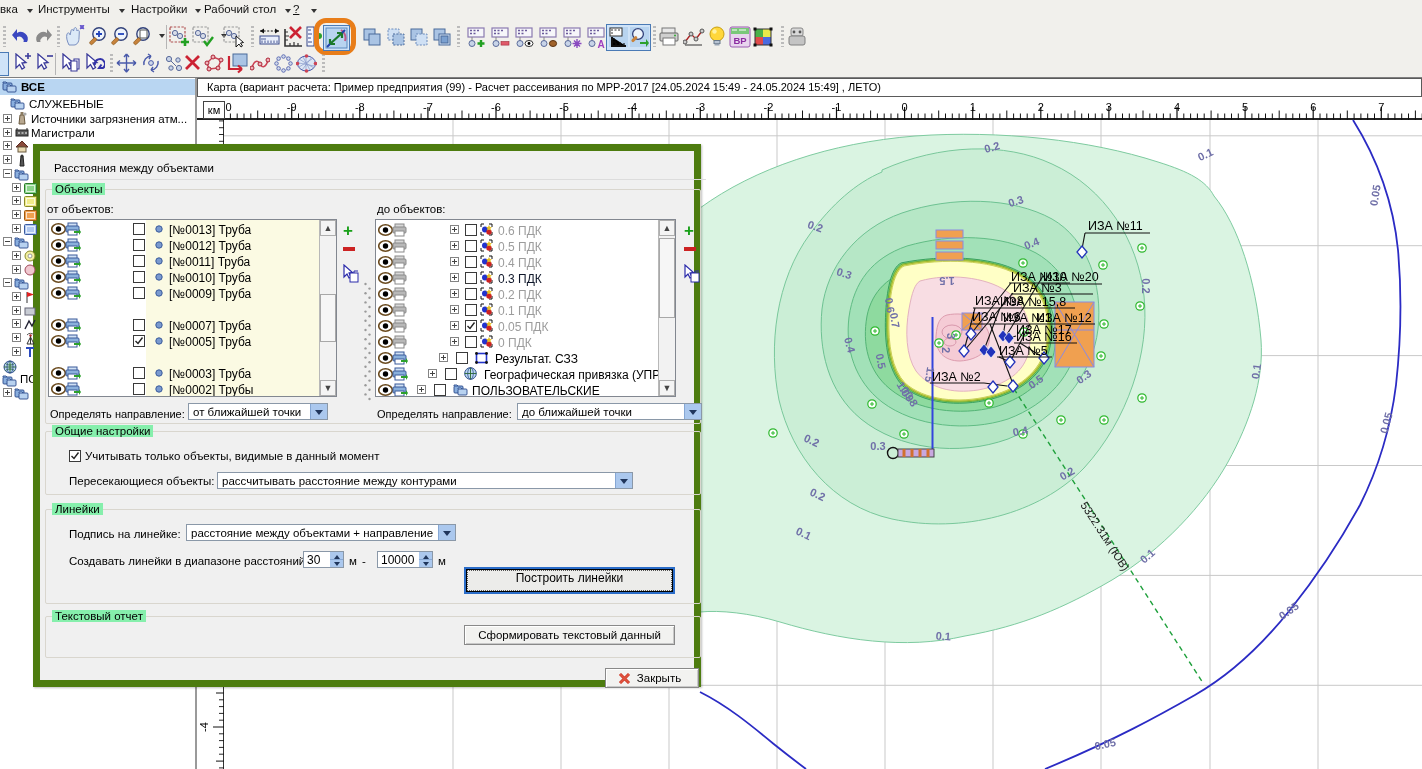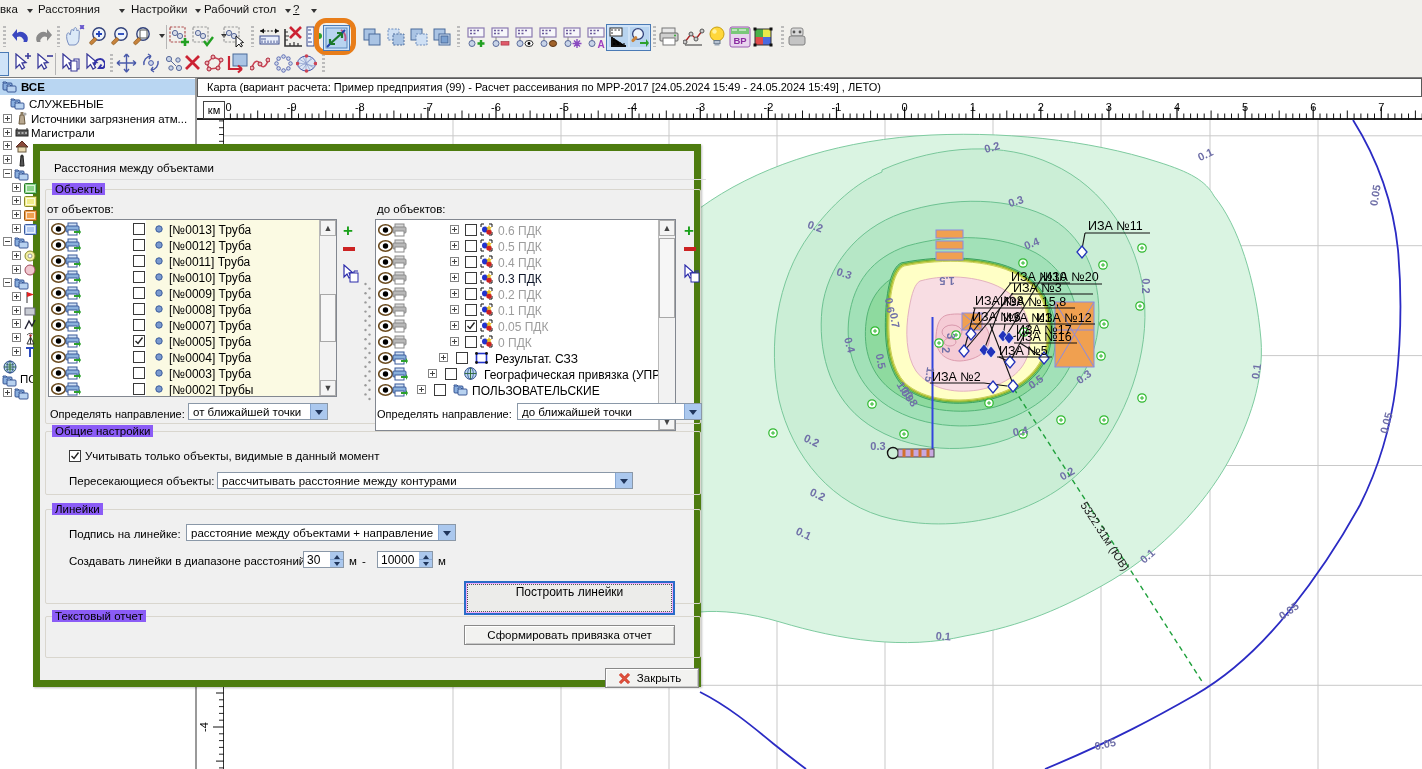--- a/index.html
+++ b/index.html
@@ -10,21 +10,21 @@
 .caret{display:inline-block;width:0;height:0;border-left:3.5px solid transparent;border-right:3.5px solid transparent;border-top:4px solid #333;vertical-align:2px;margin-left:6px}
 .grip{position:absolute;width:3px;background-image:repeating-linear-gradient(#bbb 0 2px,transparent 2px 4px)}
 .vsep{position:absolute;width:1px;background:#b5b5b5}
 .ico{position:absolute}
 #borderline{position:absolute;left:0;top:77px;width:1422px;height:1px;background:#7f7f7f}
 #leftpanel{position:absolute;left:0;top:78px;width:195px;height:691px;background:#fff;font-size:11.5px}
 #leftborder{position:absolute;left:195px;top:78px;width:2px;height:691px;background:#9a9a9a}
 #maptitle{position:absolute;left:197px;top:78px;width:1225px;height:19px;background:#fff;border:1px solid #5a5a5a;font-size:11px;color:#000;line-height:17px;padding-left:9px;white-space:nowrap;overflow:hidden}
 #dlg{position:absolute;left:33px;top:144px;width:668px;height:543px;background:#f0f0f0;border:7px solid #4d7c0f;font-size:11.5px;color:#000;box-shadow:1px 1px 2px rgba(0,0,0,0.25)}
 .grp{position:absolute;border:1px solid #d9d6ce;border-radius:2px}
-.grplabel{position:absolute;background:#8b5cf6;padding:0 3px;font-size:11.5px}
+.grplabel{position:absolute;background:#86efac;padding:0 3px;font-size:11.5px}
 .lbl{position:absolute;white-space:nowrap;font-size:11.5px}
 .combo{position:absolute;background:#fff;border:1px solid #8a98a8;height:17px}
 .combo .tx{position:absolute;left:4px;top:2px;font-size:11.5px;white-space:nowrap}
 .combo .btn{position:absolute;right:0;top:0;width:17px;height:100%;background:#abc8ee;border-left:1px solid #86a7d4}
 .combo .btn:after{content:"";position:absolute;left:4px;top:6px;border-left:4px solid transparent;border-right:4px solid transparent;border-top:5px solid #20365c}
 .btn3d{position:absolute;background:#f2f2f0;border:1px solid #898989;box-shadow:inset 1px 1px 0 #fff,inset -1px -1px 0 #c8c8c8;font-size:11.5px;text-align:center;color:#000}
 .spin{position:absolute;height:17px;background:#fff;border:1px solid #8a98a8;font-size:12px}
 .spin .v{position:absolute;left:3px;top:1px}
 .spin .ud{position:absolute;right:0;top:0;width:13px;height:100%;border-left:1px solid #86a7d4}
 .spin .u,.spin .d{position:absolute;right:0;width:13px;height:50%;background:#abc8ee}
@@ -37,21 +37,21 @@
 .sbar{position:absolute;right:0;top:0;width:17px;bottom:0;background:#f2f2f2;border-left:1px solid #b8b8b8}
 .sbtn{position:absolute;left:0;width:16px;height:16px;background:#f4f4f4;border:1px solid #aeaeae;color:#444;font-size:9px;text-align:center;line-height:14px}
 .sthumb{position:absolute;left:0;width:16px;background:#f6f6f6;border:1px solid #a8a8a8}
 svg{display:block}
 </style></head><body>
 
 <div id="chrome"></div>
 <div id="menubar">
     <span class="mi" style="left:0px;">вка</span>
     <span class="mi caret" style="left:21px;top:9px"></span>
-    <span class="mi" style="left:38px;">Расстояния</span>
+    <span class="mi" style="left:38px;">Инструменты</span>
     <span class="mi caret" style="left:113px;top:9px"></span>
     <span class="mi" style="left:131px;">Настройки</span>
     <span class="mi caret" style="left:189px;top:9px"></span>
     <span class="mi" style="left:204px;">Рабочий стол</span>
     <span class="mi caret" style="left:279px;top:9px"></span>
     <span class="mi" style="left:293px;text-decoration:underline;">?</span>
     <span class="mi caret" style="left:305px;top:9px"></span>
   </div>
 <div class="grip" style="left:3px;top:26px;height:21px"></div>
 <div class="grip" style="left:57px;top:26px;height:21px"></div>
@@ -1077,142 +1077,104 @@
           <path d="M9 9 L14 9 L14 7 L16 10 L14 13 L14 11 L9 11 Z" fill="#2ca02c"></path>
         </svg>
         <svg class="ico" style="left:84px;top:1px;z-index:1;" width="12" height="12" viewBox="0 0 12 12">
           <rect x="0.5" y="0.5" width="11" height="11" fill="#fff" stroke="#3a3a3a"></rect>
         </svg>
         <svg class="ico" style="left:106px;top:3px;z-index:1;" width="8" height="8" viewBox="0 0 8 8">
           <circle cx="4" cy="4" r="3.2" fill="#7a9ad0" stroke="#3a5a9a"></circle>
         </svg>
         <span class="abs" style="left:120px;top:1px">[№0009] Труба</span>
       </div>
-      <div class="lrow" style="top:81.8px;width:100%">
+      <div class="lrow" style="top:97.8px;width:100%">
         <svg class="ico" style="left:2px;top:1px;z-index:1;" width="15" height="12" viewBox="0 0 15 12">
           <ellipse cx="7.5" cy="6" rx="6.8" ry="5.2" fill="#fff" stroke="#6a4a1e" stroke-width="1.6"></ellipse>
           <circle cx="7.5" cy="6" r="2.7" fill="#000"></circle>
         </svg>
         <svg class="ico" style="left:16px;top:0px;z-index:1;" width="16" height="14" viewBox="0 0 16 14">
           <rect x="3" y="1" width="9" height="4" fill="#cfe0f4" stroke="#3a5a9a"></rect>
           <rect x="1" y="4" width="13" height="6" rx="1" fill="#8ab0dc" stroke="#3a5a9a"></rect>
           <rect x="3" y="8" width="9" height="5" fill="#fff" stroke="#3a5a9a"></rect>
           <path d="M9 9 L14 9 L14 7 L16 10 L14 13 L14 11 L9 11 Z" fill="#2ca02c"></path>
         </svg>
         <svg class="ico" style="left:84px;top:1px;z-index:1;" width="12" height="12" viewBox="0 0 12 12">
           <rect x="0.5" y="0.5" width="11" height="11" fill="#fff" stroke="#3a3a3a"></rect>
         </svg>
         <svg class="ico" style="left:106px;top:3px;z-index:1;" width="8" height="8" viewBox="0 0 8 8">
           <circle cx="4" cy="4" r="3.2" fill="#7a9ad0" stroke="#3a5a9a"></circle>
         </svg>
-        <span class="abs" style="left:120px;top:1px">[№0008] Труба</span>
-      </div>
-      <div class="lrow" style="top:97.8px;width:100%">
+        <span class="abs" style="left:120px;top:1px">[№0007] Труба</span>
+      </div>
+      <div class="lrow" style="top:113.7px;width:100%">
         <svg class="ico" style="left:2px;top:1px;z-index:1;" width="15" height="12" viewBox="0 0 15 12">
           <ellipse cx="7.5" cy="6" rx="6.8" ry="5.2" fill="#fff" stroke="#6a4a1e" stroke-width="1.6"></ellipse>
           <circle cx="7.5" cy="6" r="2.7" fill="#000"></circle>
         </svg>
         <svg class="ico" style="left:16px;top:0px;z-index:1;" width="16" height="14" viewBox="0 0 16 14">
           <rect x="3" y="1" width="9" height="4" fill="#cfe0f4" stroke="#3a5a9a"></rect>
           <rect x="1" y="4" width="13" height="6" rx="1" fill="#8ab0dc" stroke="#3a5a9a"></rect>
           <rect x="3" y="8" width="9" height="5" fill="#fff" stroke="#3a5a9a"></rect>
           <path d="M9 9 L14 9 L14 7 L16 10 L14 13 L14 11 L9 11 Z" fill="#2ca02c"></path>
         </svg>
         <svg class="ico" style="left:84px;top:1px;z-index:1;" width="12" height="12" viewBox="0 0 12 12">
           <rect x="0.5" y="0.5" width="11" height="11" fill="#fff" stroke="#3a3a3a"></rect>
+          <path d="M2.5 6 L5 8.5 L9.5 2.5" stroke="#222" stroke-width="1.4" fill="none"></path>
         </svg>
         <svg class="ico" style="left:106px;top:3px;z-index:1;" width="8" height="8" viewBox="0 0 8 8">
           <circle cx="4" cy="4" r="3.2" fill="#7a9ad0" stroke="#3a5a9a"></circle>
         </svg>
-        <span class="abs" style="left:120px;top:1px">[№0007] Труба</span>
-      </div>
-      <div class="lrow" style="top:113.7px;width:100%">
+        <span class="abs" style="left:120px;top:1px">[№0005] Труба</span>
+      </div>
+      <div class="lrow" style="top:145.6px;width:100%">
         <svg class="ico" style="left:2px;top:1px;z-index:1;" width="15" height="12" viewBox="0 0 15 12">
           <ellipse cx="7.5" cy="6" rx="6.8" ry="5.2" fill="#fff" stroke="#6a4a1e" stroke-width="1.6"></ellipse>
           <circle cx="7.5" cy="6" r="2.7" fill="#000"></circle>
         </svg>
         <svg class="ico" style="left:16px;top:0px;z-index:1;" width="16" height="14" viewBox="0 0 16 14">
           <rect x="3" y="1" width="9" height="4" fill="#cfe0f4" stroke="#3a5a9a"></rect>
           <rect x="1" y="4" width="13" height="6" rx="1" fill="#8ab0dc" stroke="#3a5a9a"></rect>
           <rect x="3" y="8" width="9" height="5" fill="#fff" stroke="#3a5a9a"></rect>
           <path d="M9 9 L14 9 L14 7 L16 10 L14 13 L14 11 L9 11 Z" fill="#2ca02c"></path>
         </svg>
         <svg class="ico" style="left:84px;top:1px;z-index:1;" width="12" height="12" viewBox="0 0 12 12">
           <rect x="0.5" y="0.5" width="11" height="11" fill="#fff" stroke="#3a3a3a"></rect>
-          <path d="M2.5 6 L5 8.5 L9.5 2.5" stroke="#222" stroke-width="1.4" fill="none"></path>
         </svg>
         <svg class="ico" style="left:106px;top:3px;z-index:1;" width="8" height="8" viewBox="0 0 8 8">
           <circle cx="4" cy="4" r="3.2" fill="#7a9ad0" stroke="#3a5a9a"></circle>
         </svg>
-        <span class="abs" style="left:120px;top:1px">[№0005] Труба</span>
-      </div>
-      <div class="lrow" style="top:129.7px;width:100%">
+        <span class="abs" style="left:120px;top:1px">[№0003] Труба</span>
+      </div>
+      <div class="lrow" style="top:161.6px;width:100%">
         <svg class="ico" style="left:2px;top:1px;z-index:1;" width="15" height="12" viewBox="0 0 15 12">
           <ellipse cx="7.5" cy="6" rx="6.8" ry="5.2" fill="#fff" stroke="#6a4a1e" stroke-width="1.6"></ellipse>
           <circle cx="7.5" cy="6" r="2.7" fill="#000"></circle>
         </svg>
         <svg class="ico" style="left:16px;top:0px;z-index:1;" width="16" height="14" viewBox="0 0 16 14">
           <rect x="3" y="1" width="9" height="4" fill="#cfe0f4" stroke="#3a5a9a"></rect>
           <rect x="1" y="4" width="13" height="6" rx="1" fill="#8ab0dc" stroke="#3a5a9a"></rect>
           <rect x="3" y="8" width="9" height="5" fill="#fff" stroke="#3a5a9a"></rect>
           <path d="M9 9 L14 9 L14 7 L16 10 L14 13 L14 11 L9 11 Z" fill="#2ca02c"></path>
         </svg>
         <svg class="ico" style="left:84px;top:1px;z-index:1;" width="12" height="12" viewBox="0 0 12 12">
           <rect x="0.5" y="0.5" width="11" height="11" fill="#fff" stroke="#3a3a3a"></rect>
         </svg>
         <svg class="ico" style="left:106px;top:3px;z-index:1;" width="8" height="8" viewBox="0 0 8 8">
           <circle cx="4" cy="4" r="3.2" fill="#7a9ad0" stroke="#3a5a9a"></circle>
         </svg>
-        <span class="abs" style="left:120px;top:1px">[№0004] Труба</span>
-      </div>
-      <div class="lrow" style="top:145.6px;width:100%">
-        <svg class="ico" style="left:2px;top:1px;z-index:1;" width="15" height="12" viewBox="0 0 15 12">
-          <ellipse cx="7.5" cy="6" rx="6.8" ry="5.2" fill="#fff" stroke="#6a4a1e" stroke-width="1.6"></ellipse>
-          <circle cx="7.5" cy="6" r="2.7" fill="#000"></circle>
-        </svg>
-        <svg class="ico" style="left:16px;top:0px;z-index:1;" width="16" height="14" viewBox="0 0 16 14">
-          <rect x="3" y="1" width="9" height="4" fill="#cfe0f4" stroke="#3a5a9a"></rect>
-          <rect x="1" y="4" width="13" height="6" rx="1" fill="#8ab0dc" stroke="#3a5a9a"></rect>
-          <rect x="3" y="8" width="9" height="5" fill="#fff" stroke="#3a5a9a"></rect>
-          <path d="M9 9 L14 9 L14 7 L16 10 L14 13 L14 11 L9 11 Z" fill="#2ca02c"></path>
-        </svg>
-        <svg class="ico" style="left:84px;top:1px;z-index:1;" width="12" height="12" viewBox="0 0 12 12">
-          <rect x="0.5" y="0.5" width="11" height="11" fill="#fff" stroke="#3a3a3a"></rect>
-        </svg>
-        <svg class="ico" style="left:106px;top:3px;z-index:1;" width="8" height="8" viewBox="0 0 8 8">
-          <circle cx="4" cy="4" r="3.2" fill="#7a9ad0" stroke="#3a5a9a"></circle>
-        </svg>
-        <span class="abs" style="left:120px;top:1px">[№0003] Труба</span>
-      </div>
-      <div class="lrow" style="top:161.6px;width:100%">
-        <svg class="ico" style="left:2px;top:1px;z-index:1;" width="15" height="12" viewBox="0 0 15 12">
-          <ellipse cx="7.5" cy="6" rx="6.8" ry="5.2" fill="#fff" stroke="#6a4a1e" stroke-width="1.6"></ellipse>
-          <circle cx="7.5" cy="6" r="2.7" fill="#000"></circle>
-        </svg>
-        <svg class="ico" style="left:16px;top:0px;z-index:1;" width="16" height="14" viewBox="0 0 16 14">
-          <rect x="3" y="1" width="9" height="4" fill="#cfe0f4" stroke="#3a5a9a"></rect>
-          <rect x="1" y="4" width="13" height="6" rx="1" fill="#8ab0dc" stroke="#3a5a9a"></rect>
-          <rect x="3" y="8" width="9" height="5" fill="#fff" stroke="#3a5a9a"></rect>
-          <path d="M9 9 L14 9 L14 7 L16 10 L14 13 L14 11 L9 11 Z" fill="#2ca02c"></path>
-        </svg>
-        <svg class="ico" style="left:84px;top:1px;z-index:1;" width="12" height="12" viewBox="0 0 12 12">
-          <rect x="0.5" y="0.5" width="11" height="11" fill="#fff" stroke="#3a3a3a"></rect>
-        </svg>
-        <svg class="ico" style="left:106px;top:3px;z-index:1;" width="8" height="8" viewBox="0 0 8 8">
-          <circle cx="4" cy="4" r="3.2" fill="#7a9ad0" stroke="#3a5a9a"></circle>
-        </svg>
         <span class="abs" style="left:120px;top:1px">[№0002] Трубы</span>
       </div>
       <div class="sbar">
         <div class="sbtn" style="top:0">▲</div>
         <div class="sthumb" style="top:74px;height:48px"></div>
         <div class="sbtn" style="bottom:0">▼</div>
       </div>
     </div>
-    <div class="listbox" style="left:335px;top:68px;width:301px;height:212px">
+    <div class="listbox" style="left:335px;top:68px;width:301px;height:178px">
       <div class="lrow" style="top:3.0px;width:100%">
         <svg class="ico" style="left:2px;top:1px;z-index:1;" width="15" height="12" viewBox="0 0 15 12">
           <ellipse cx="7.5" cy="6" rx="6.8" ry="5.2" fill="#fff" stroke="#6a4a1e" stroke-width="1.6"></ellipse>
           <circle cx="7.5" cy="6" r="2.7" fill="#000"></circle>
         </svg>
         <svg class="ico" style="left:16px;top:0px;z-index:1;" width="16" height="14" viewBox="0 0 16 14">
           <rect x="3" y="1" width="9" height="4" fill="#d8d8d8" stroke="#8a8a8a"></rect>
           <rect x="1" y="4" width="13" height="6" rx="1" fill="#b8b8b8" stroke="#8a8a8a"></rect>
           <rect x="3" y="8" width="9" height="5" fill="#fff" stroke="#8a8a8a"></rect>
         </svg>
@@ -1571,23 +1533,23 @@
     </div>
     <div class="lbl" style="left:309px;top:404px">м</div>
     <div class="lbl" style="left:322px;top:404px">-</div>
     <div class="spin" style="left:337px;top:400px;width:56px">
       <span class="v">10000</span>
       <span class="ud"></span>
       <span class="u"></span>
       <span class="d"></span>
     </div>
     <div class="lbl" style="left:398px;top:404px">м</div>
-    <div class="abs" style="left:424px;top:430px;width:211px;height:34px;border:2px solid #2a6cc8;background:#f0abfc">
+    <div class="abs" style="left:424px;top:416px;width:211px;height:27px;border:2px solid #2a6cc8;background:#000000">
       <div class="abs" style="left:1px;top:1px;right:1px;bottom:1px;border:1px dotted #555;background:#ececea;text-align:center;font-size:12px;line-height:15px">Построить линейки</div>
     </div>
     <div class="grp" style="left:5px;top:465px;width:656px;height:42px"></div>
     <div class="grplabel" style="left:12px;top:459px">Текстовый отчет</div>
-    <div class="btn3d" style="left:424px;top:474px;width:211px;height:20px;line-height:19px">Сформировать привязка отчет</div>
+    <div class="btn3d" style="left:424px;top:474px;width:211px;height:20px;line-height:19px">Сформировать текстовый данный</div>
     <div class="btn3d" style="left:565px;top:517px;width:94px;height:20px;line-height:19px"><span style="margin-left:14px">Закрыть</span></div>
     <svg class="ico" style="left:578px;top:521px;z-index:1;" width="13" height="13" viewBox="0 0 13 13">
       <path d="M2 2 L11 11 M11 2 L2 11" stroke="#cc3322" stroke-width="3"></path>
       <path d="M2 2 L11 11 M11 2 L2 11" stroke="#e05540" stroke-width="1.6"></path>
     </svg>
   </div>
 </body></html>

